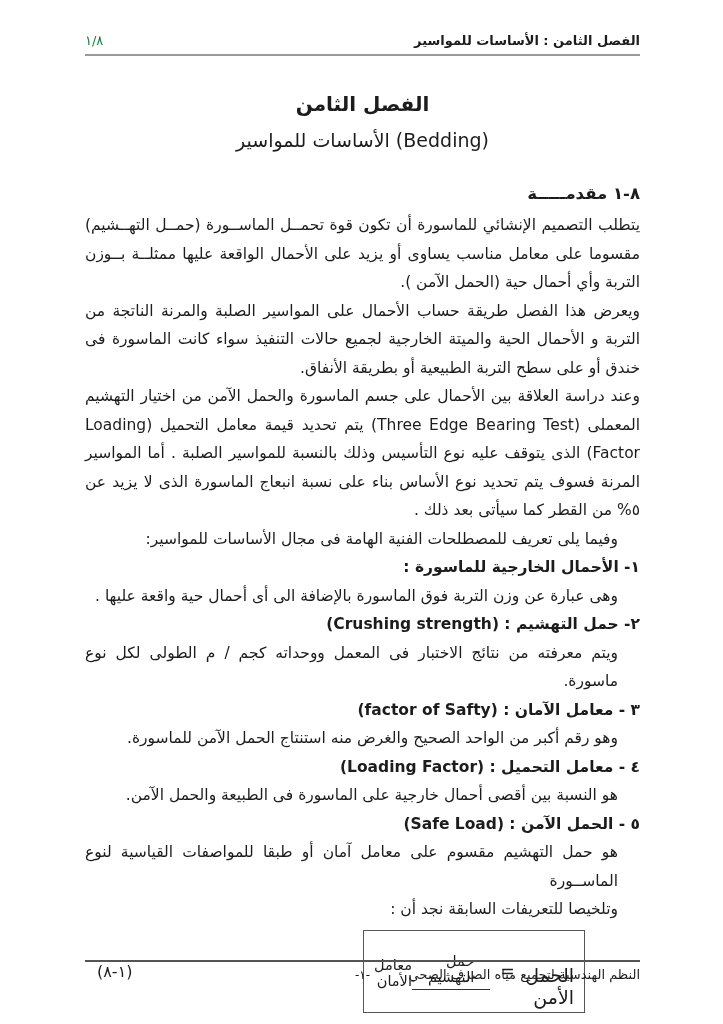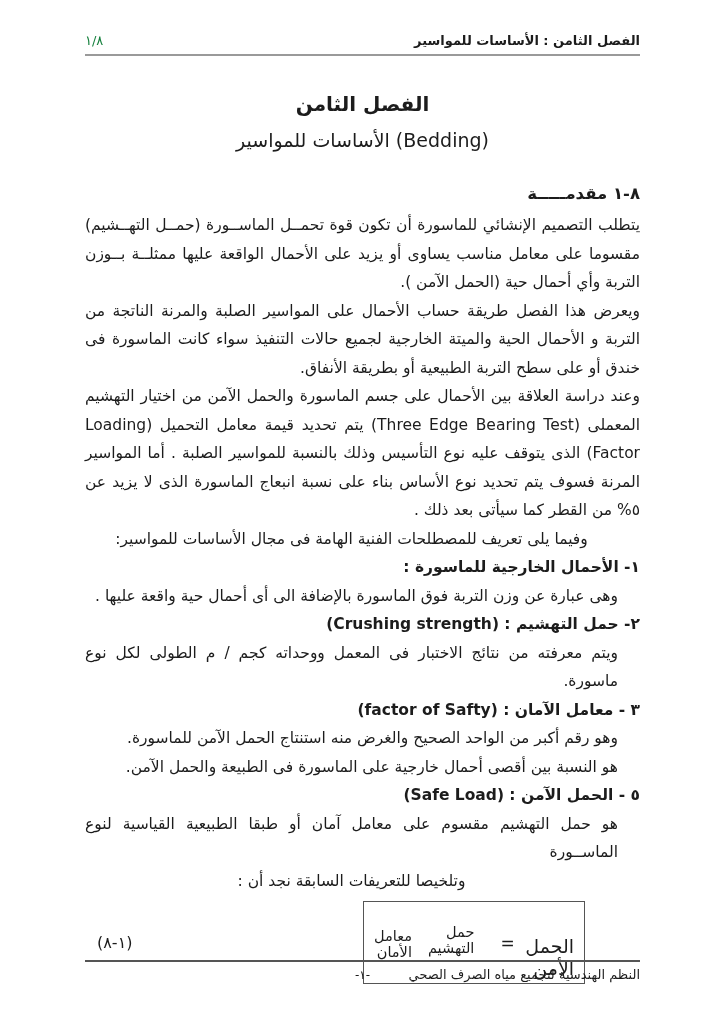--- a/index.html
+++ b/index.html
@@ -33,21 +33,21 @@
   .sec-h{margin:33px 0 0;direction:rtl;text-align:right;font-size:16.5px;font-weight:bold;}
   
   .body{direction:rtl;margin-top:8px;}
   .body p{
     margin:0;
     font-size:15.5px;
     line-height:28.5px;
     text-align:justify;
     text-justify:inter-word;
   }
-  p.indent{padding-right:22px;text-align:center;}
+  p.indent{padding-right:22px;text-align:right;}
   p.def-h{font-weight:bold;text-align:right;}
   p.def-b{padding-right:22px;}
   
   .eq-row{
     direction:rtl;
     display:flex;
     justify-content:space-between;
     align-items:center;
     margin-top:6px;
   }
@@ -110,24 +110,25 @@
 
       <p class="def-h">١- الأحمال الخارجية للماسورة :</p>
       <p class="def-b">وهى عبارة عن وزن التربة فوق الماسورة بالإضافة الى أى أحمال حية واقعة عليها .</p>
 
       <p class="def-h">٢- حمل التهشيم : (Crushing strength)</p>
       <p class="def-b">ويتم معرفته من نتائج الاختبار فى المعمل ووحداته كجم / م الطولى لكل نوع ماسورة.</p>
 
       <p class="def-h">٣ - معامل الآمان : (factor of Safty)</p>
       <p class="def-b">وهو رقم أكبر من الواحد الصحيح والغرض منه استنتاج الحمل الآمن للماسورة.</p>
 
+      <p class="def-h">٤ - معامل التحميل : (Loading Factor)</p>
       <p class="def-b">هو النسبة بين أقصى أحمال خارجية على الماسورة فى الطبيعة والحمل الآمن.</p>
 
       <p class="def-h">٥ - الحمل الآمن : (Safe Load)</p>
-      <p class="def-b">هو حمل التهشيم مقسوم على معامل آمان أو طبقا الطبيعية القياسية لنوع الماســورة</p>
+      <p class="def-b">هو حمل التهشيم مقسوم على معامل آمان أو طبقا للمواصفات القياسية لنوع الماســورة</p>
 
       <p class="indent">وتلخيصا للتعريفات السابقة نجد أن :</p>
     </div>
 
     <div class="eq-row">
       <div class="eq-box">
         <span class="eq-lhs">الحمل الأمن</span>
         <span class="eq-sign">=</span>
         <span class="frac">
           <span class="num">حمل التهشيم</span>

